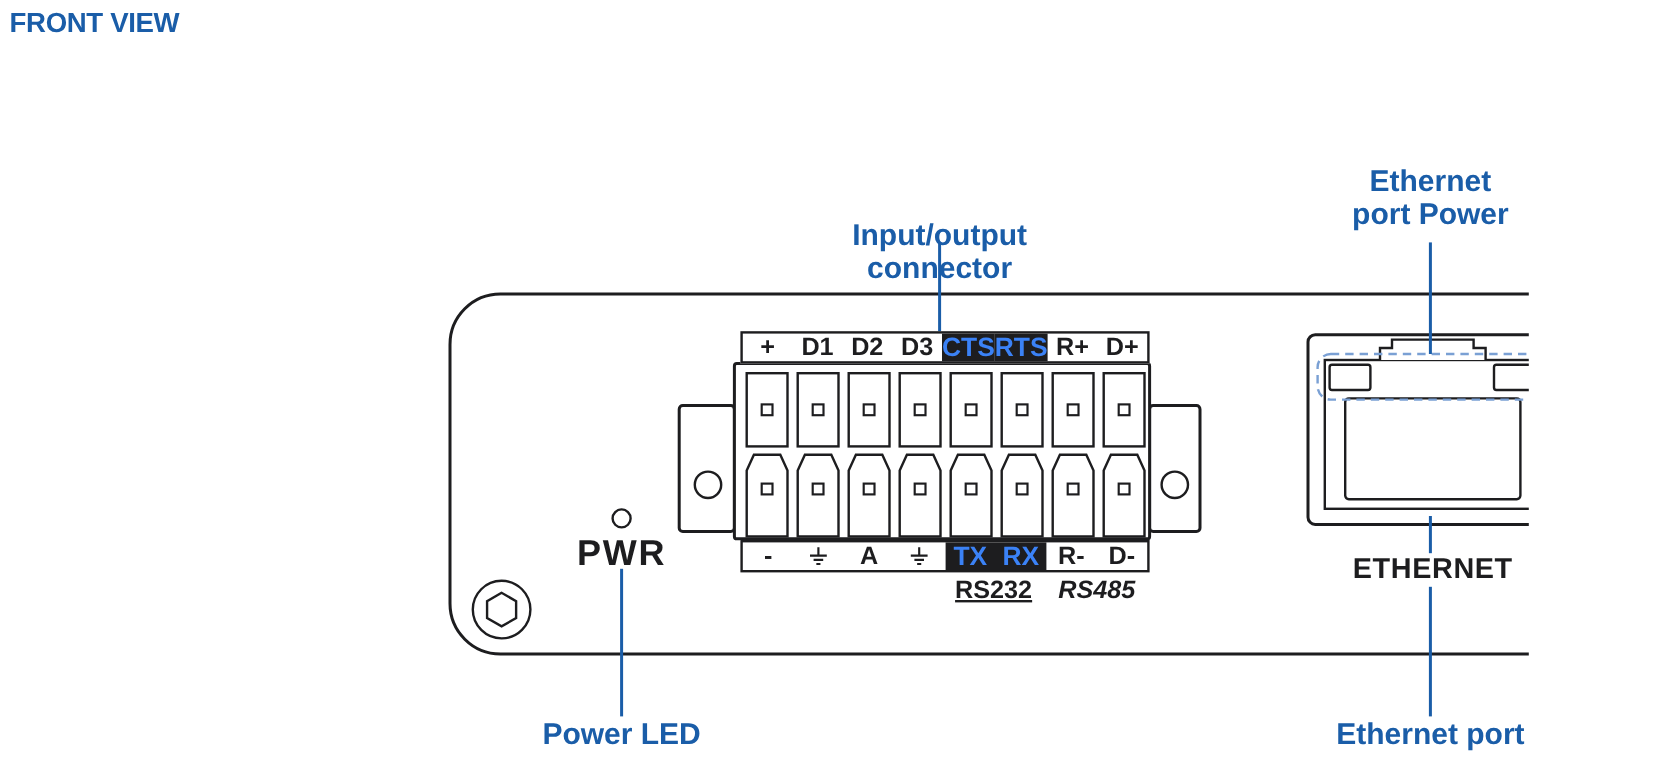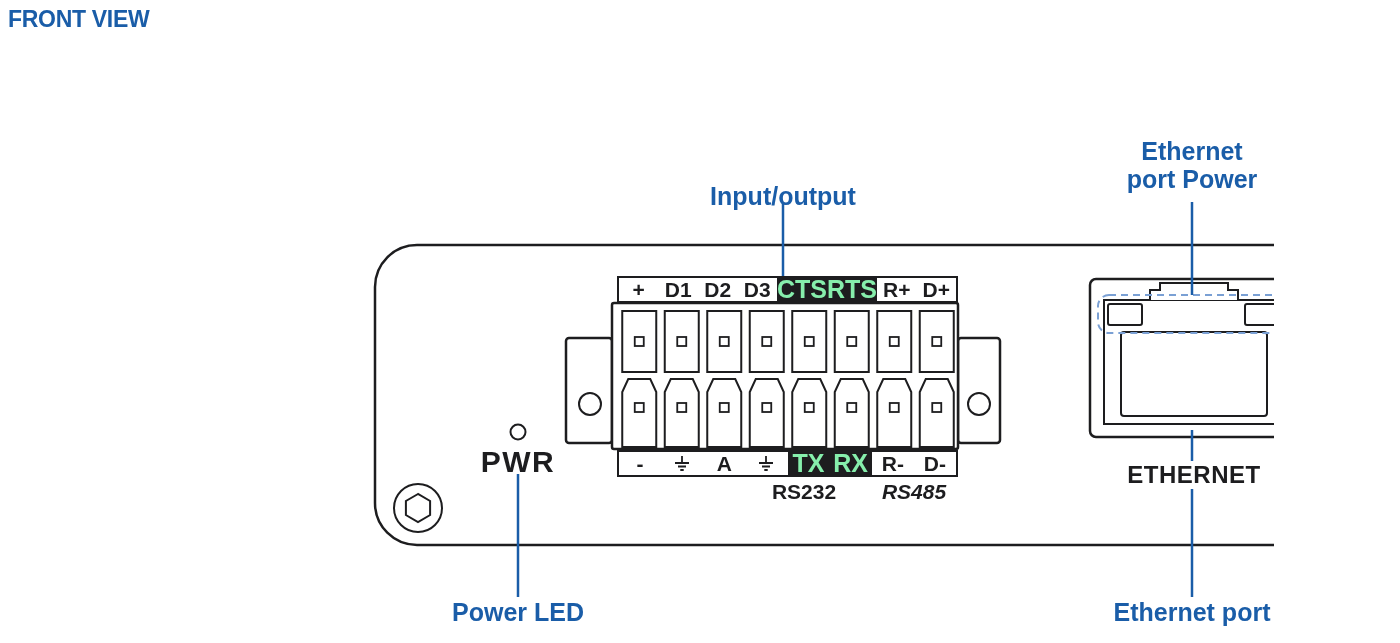--- a/index.html
+++ b/index.html
@@ -22,24 +22,24 @@
   .callout.io{left:783px;top:144px;margin-top:38px;}
   .callout.leds{left:1192px;top:137px;}
   .callout.pwrc{left:518px;top:598px;}
   .callout.ethc{left:1192px;top:598px;}
   .pin-strip{position:absolute;left:617px;width:341px;height:27px;border:2px solid var(--line);
     box-sizing:border-box;display:flex;background:#fff;}
   .pin-strip.top{top:276px;}
   .pin-strip.bottom{top:450px;}
   .pin-cell{flex:1;display:flex;align-items:center;justify-content:center;
     font-size:21px;font-weight:600;color:var(--line);line-height:1;}
-  .pin-cell.inverted{background:var(--line);color:#86efac;font-size:25px;font-weight:700;}
+  .pin-cell.inverted{background:var(--line);color:#3b82f6;font-size:22px;font-weight:700;}
   .rs-label{position:absolute;top:480px;transform:translateX(-50%);
     font-size:21px;font-weight:600;white-space:nowrap;}
-  .rs232{left:804px;}
+  .rs232{left:828px;text-decoration:underline;}
   .rs485{left:914px;font-style:italic;}
   .pwr-label{position:absolute;left:518px;top:445px;transform:translateX(-50%);
     font-size:30px;font-weight:700;letter-spacing:1.5px;}
   .eth-label{position:absolute;left:1194px;top:461px;transform:translateX(-50%);
     font-size:24px;font-weight:700;letter-spacing:0.5px;background:#fff;padding:0 5px;white-space:nowrap;}
 </style>
 </head>
 <body>
 
 <div class="canvas" style="--accent: #1a5da8; --line: #1d1d1f; --dash: #7aa0d4;">
@@ -115,20 +115,21 @@
     </g>
 
     <line x1="783" y1="202" x2="783" y2="277" class="leader"></line>
     <line x1="1192" y1="202" x2="1192" y2="295" class="leader"></line>
     <line x1="518" y1="474" x2="518" y2="597" class="leader"></line>
     <line x1="1192" y1="430" x2="1192" y2="597" class="leader"></line>
   </svg>
 
   <div class="callout io">
     <div>Input/output</div>
+    <div>connector</div>
   </div>
   <div class="callout leds">
     <div>Ethernet</div>
     <div>port Power</div>
   </div>
   <div class="callout ethc">Ethernet port</div>
   <div class="callout pwrc">Power LED</div>
 
   <div class="pin-strip top" id="top-pins">
       <span class="pin-cell">+</span>

